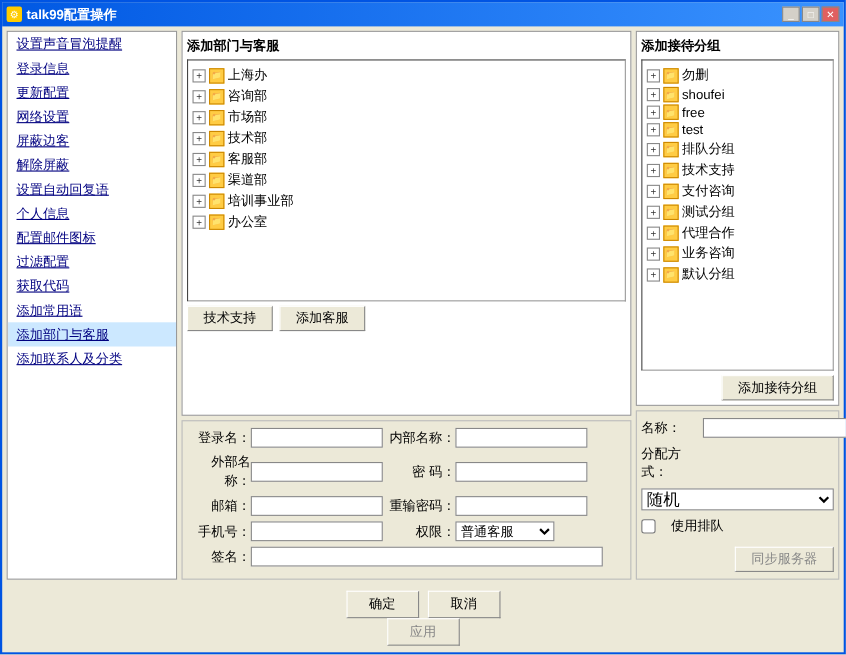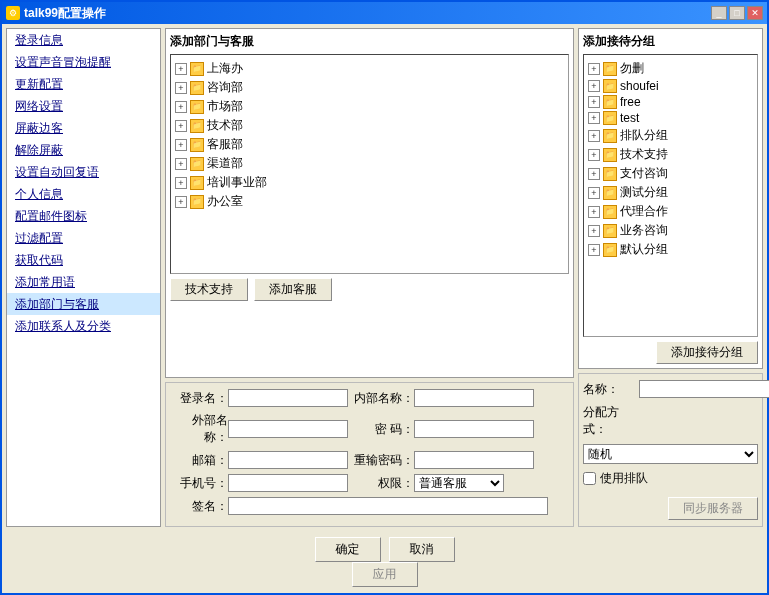--- a/index.html
+++ b/index.html
@@ -240,26 +240,26 @@
       height: 18px;
       border: 1px solid #888;
       background: white;
       font-size: 12px;
     }
     .right-select {
       flex: 1;
       height: 18px;
       border: 1px solid #888;
       background: white;
-      font-size: 12px;
+      font-size: 15px;
     }
     .checkbox-row {
       display: flex;
       align-items: center;
-      gap: 4px;
+      gap: 14px;
       font-size: 12px;
     }
     .bottom-bar {
       display: flex;
       justify-content: space-between;
       align-items: center;
       padding: 6px 8px;
       flex-shrink: 0;
       flex-direction: column;
     }
@@ -295,22 +295,22 @@
     <div class="title-controls">
       <div class="title-btn">_</div>
       <div class="title-btn">□</div>
       <div class="title-btn close">✕</div>
     </div>
   </div>
 
   <div class="main-content">
 
     <div class="sidebar">
+      <div class="sidebar-item">设置声音冒泡提醒</div>
       <div class="sidebar-item">登录信息</div>
-      <div class="sidebar-item">设置声音冒泡提醒</div>
       <div class="sidebar-item">更新配置</div>
       <div class="sidebar-item">网络设置</div>
       <div class="sidebar-item">屏蔽边客</div>
       <div class="sidebar-item">解除屏蔽</div>
       <div class="sidebar-item">设置自动回复语</div>
       <div class="sidebar-item">个人信息</div>
       <div class="sidebar-item">配置邮件图标</div>
       <div class="sidebar-item">过滤配置</div>
       <div class="sidebar-item">获取代码</div>
       <div class="sidebar-item">添加常用语</div>

